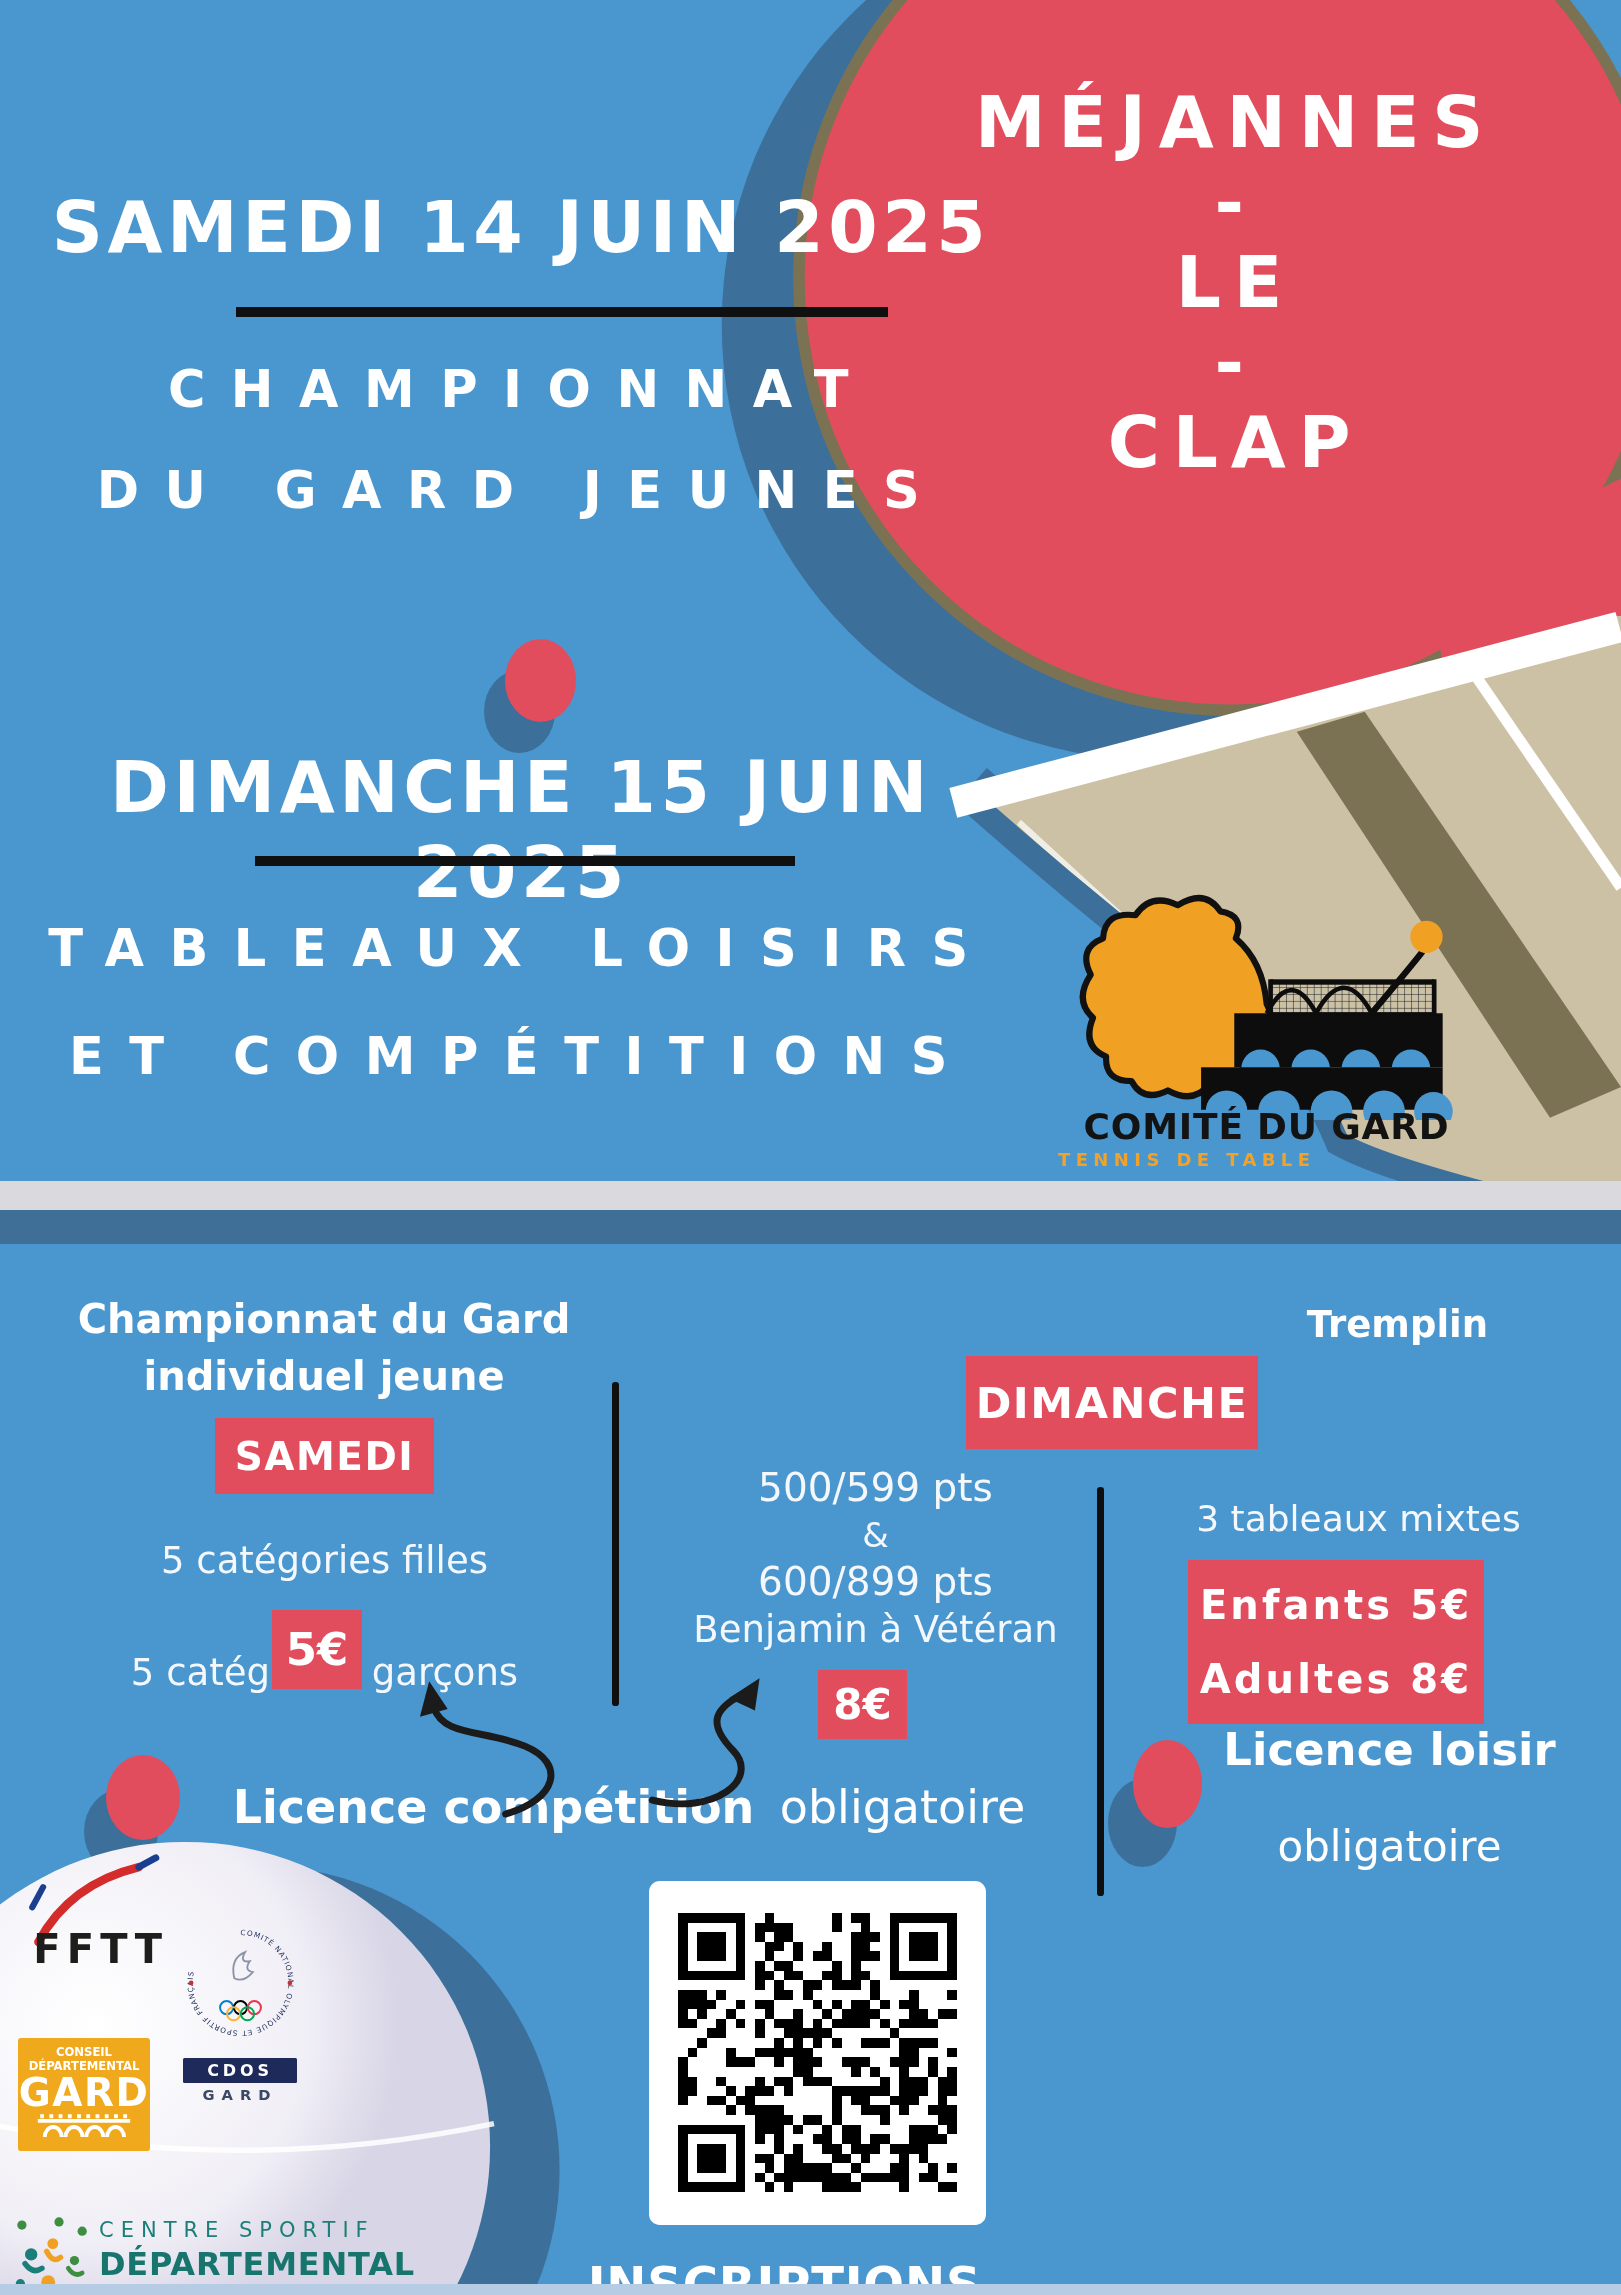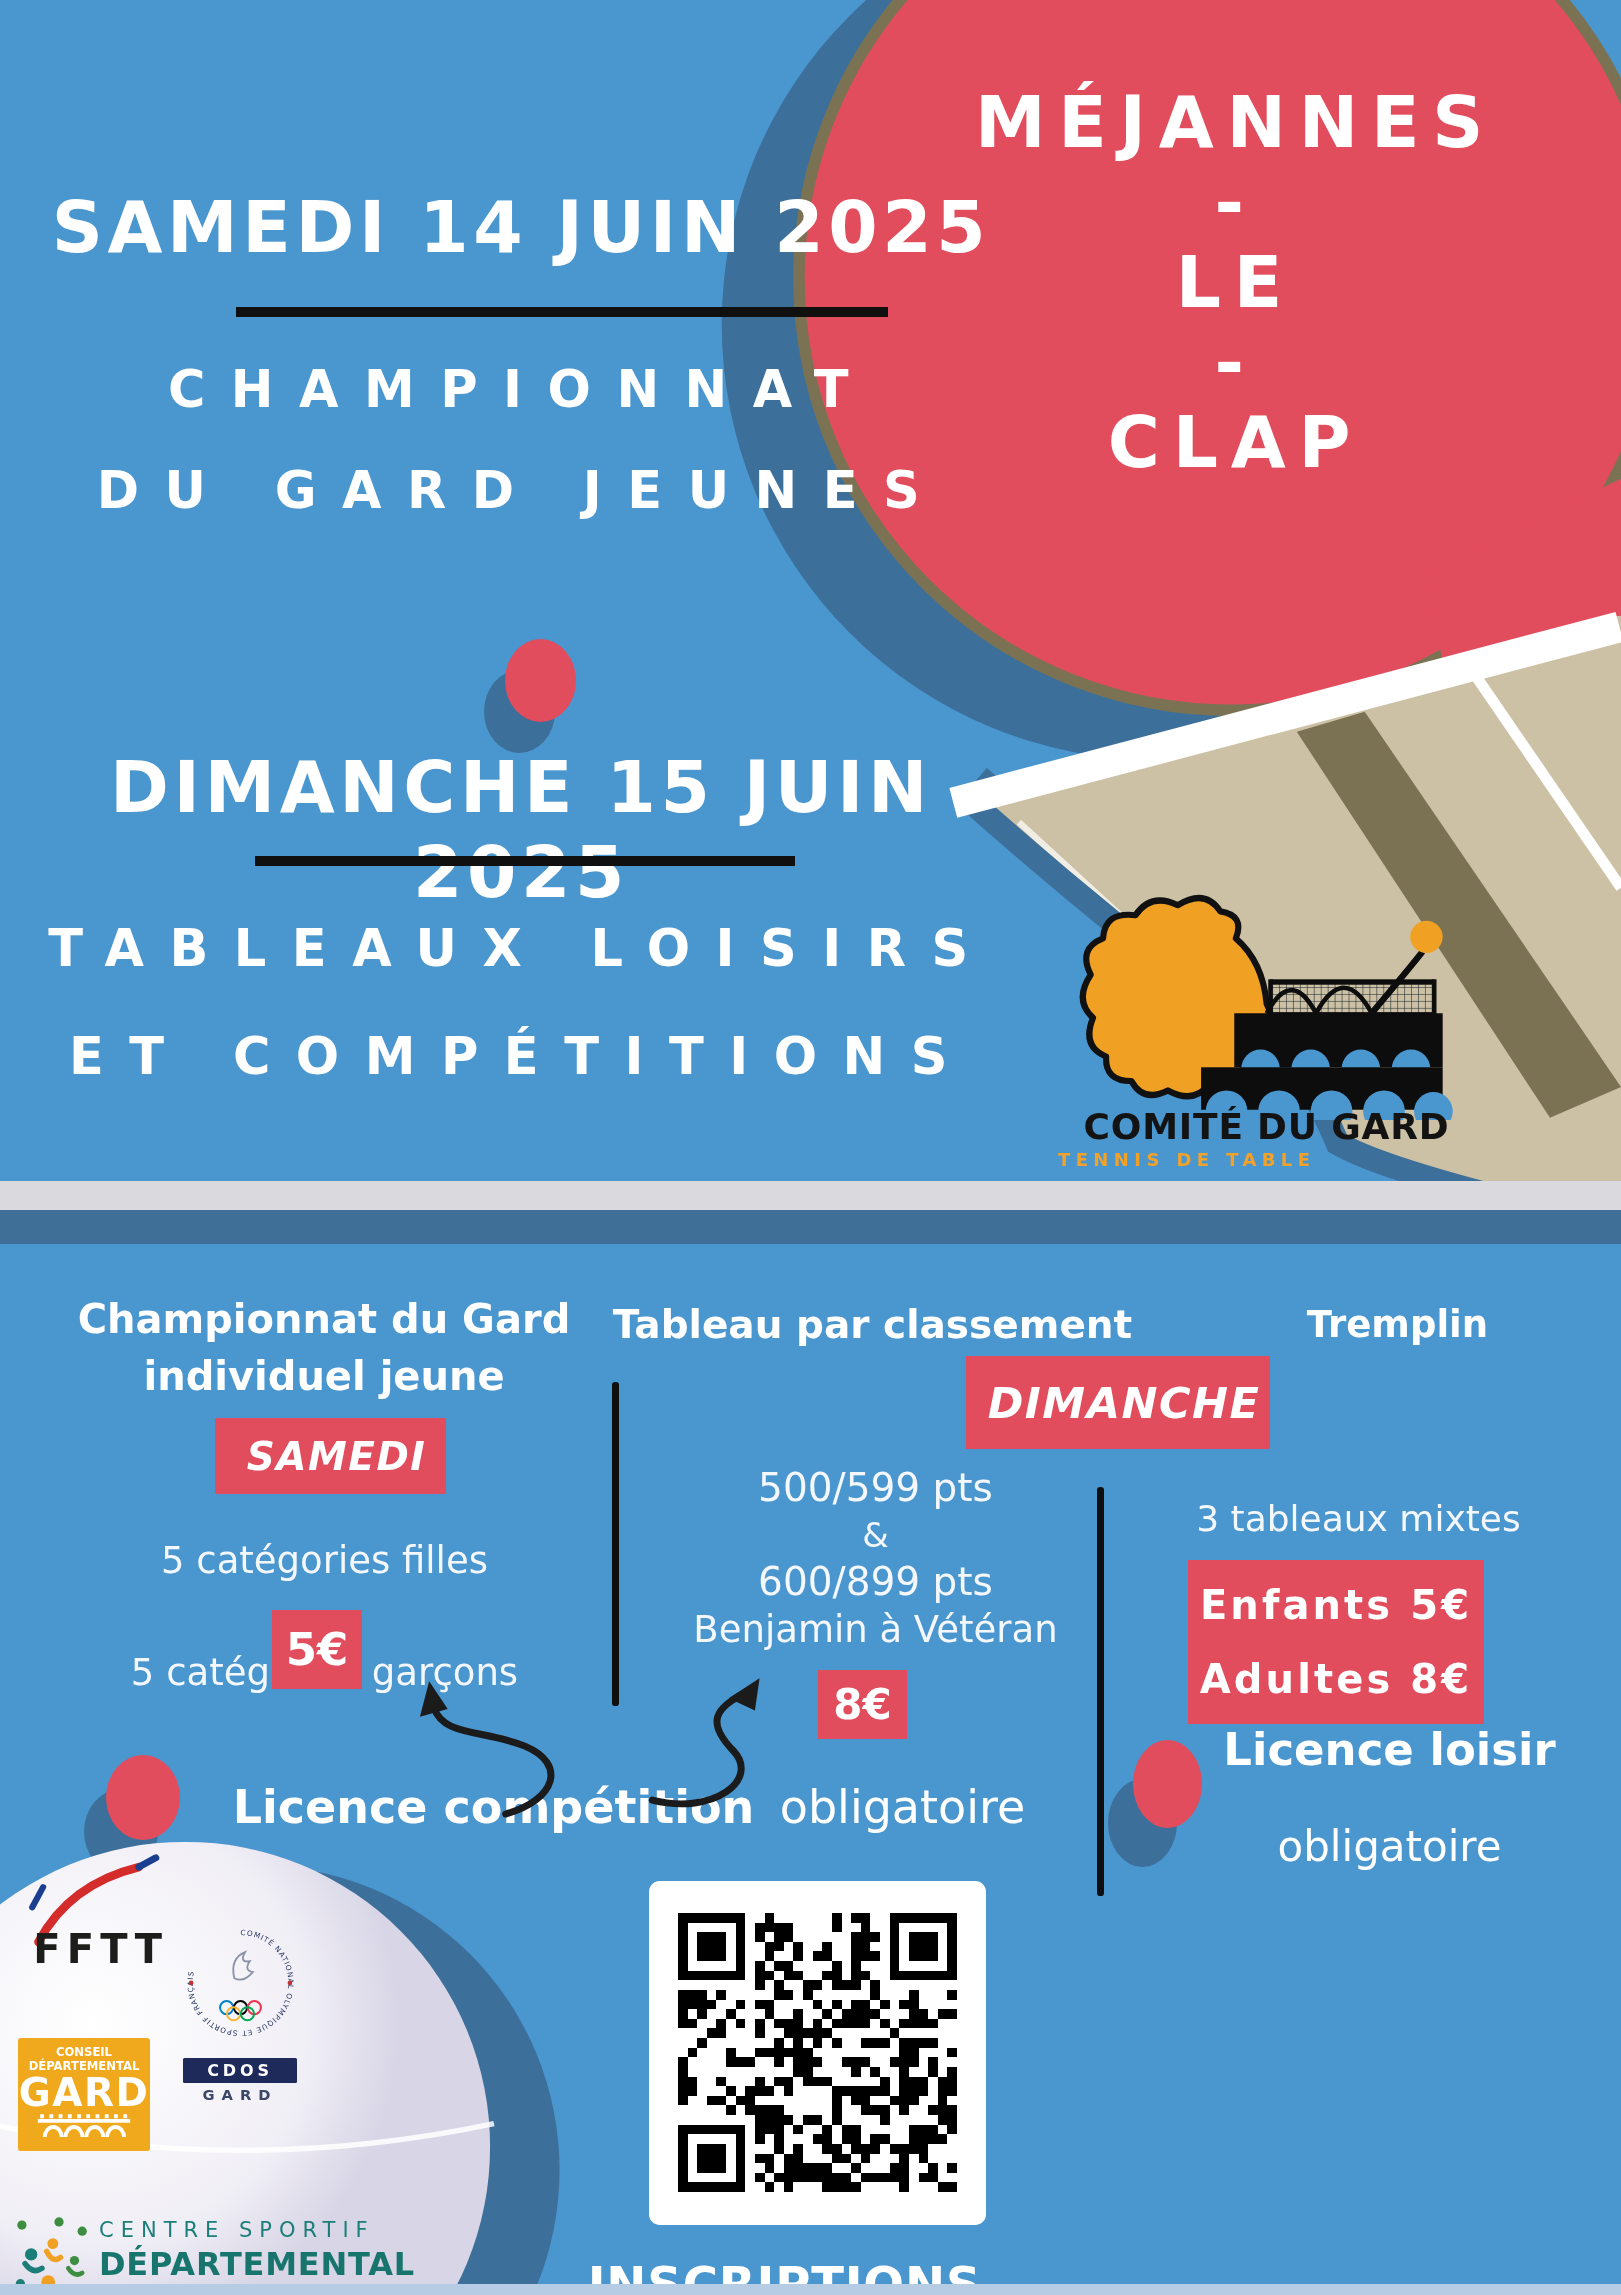--- a/index.html
+++ b/index.html
@@ -12,21 +12,21 @@
   .sptitle{font-size:51px;font-weight:700;letter-spacing:.5em;line-height:77px;white-space:nowrap;}
   .hdiv{height:10px;background:#101010;}
   .vline{width:7px;background:#0f0f0f;border-radius:3.1px;}
   .locline{font-size:71px;font-weight:700;letter-spacing:.18em;line-height:80px;color:#fff;text-align:center;}
   .dotball .sh,.dotball .co{position:absolute;border-radius:50%;}
   .dotball .sh{background:#3C6F9A;}
   .dotball .co{background:#E24D5D;}
   .colhead{font-size:40px;font-weight:700;color:#fff;text-align:center;line-height:57px;}
   .colitem{font-size:37px;font-weight:400;color:#f4f8fc;text-align:center;white-space:nowrap;}
   .badge{background:#E24D5D;color:#fff;display:flex;align-items:center;justify-content:center;}
-  .badge.it{font-style:italic;font-weight:700;padding-left:12px;}
+  .badge.it{font-weight:700;}
   .price{font-weight:700;}
   .licbold{font-weight:700;}
   .licreg{font-weight:400;}
   .band{left:0;width:1621px;}
   .organizer-title{font-size:36px;font-weight:700;color:#131313;text-align:center;letter-spacing:0.8px;}
   .organizer-sub{font-size:18px;font-weight:700;color:#F2A229;text-align:left;letter-spacing:5.4px;}
   .qrbox{background:#ffffff;border-radius:10.8px;padding:29px;box-sizing:border-box;}
   .gardsq{background:#F0A81C;border-radius:3.1px;color:#fff;text-align:center;}
   .cdosbar{background:#1E2A5A;color:#fff;text-align:center;border-radius:1.5px;}
 </style>
@@ -125,21 +125,20 @@
     <div>Championnat du Gard</div>
     <div>individuel jeune</div>
   </div>
   <div class="abs badge it" style="left:215px;top:1418px;width:219px;height:76px;font-size:39px;letter-spacing:1.5px;z-index:3;">SAMEDI</div>
   <div class="abs colitem" style="left:62px;top:1539px;width:525px;z-index:3;">5 catégories filles</div>
   <div class="abs colitem" style="left:62px;top:1651px;width:525px;z-index:3;">5 catégories garçons</div>
   <div class="abs badge price" style="left:272px;top:1610px;width:90px;height:79px;font-size:45px;z-index:3;">5€</div>
 
   <div class="abs vline" style="left:612px;top:1382px;height:324px;z-index:3;"></div>
 
-  <div class="abs colhead" style="left:610px;top:1296px;width:525px;font-size:39px;z-index:3;">Tableau par classement</div>
   <div class="abs badge it" style="left:966px;top:1356px;width:292px;height:93px;font-size:43px;letter-spacing:1.5px;z-index:3;">DIMANCHE</div>
   <div class="abs colitem" style="left:664px;top:1465px;width:423px;font-size:39px;z-index:3;">500/599 pts</div>
   <div class="abs colitem" style="left:664px;top:1515px;width:423px;font-size:34px;z-index:3;">&amp;</div>
   <div class="abs colitem" style="left:664px;top:1559px;width:423px;font-size:39px;z-index:3;">600/899 pts</div>
   <div class="abs colitem" style="left:664px;top:1608px;width:423px;z-index:3;">Benjamin à Vétéran</div>
   <div class="abs badge price" style="left:818px;top:1670px;width:89px;height:69px;font-size:42px;z-index:3;">8€</div>
 
   <div class="abs vline" style="left:1097px;top:1487px;height:409px;z-index:3;"></div>
 
   <div class="abs colhead" style="left:1251px;top:1296px;width:293px;font-size:37px;z-index:3;">Tremplin</div>

